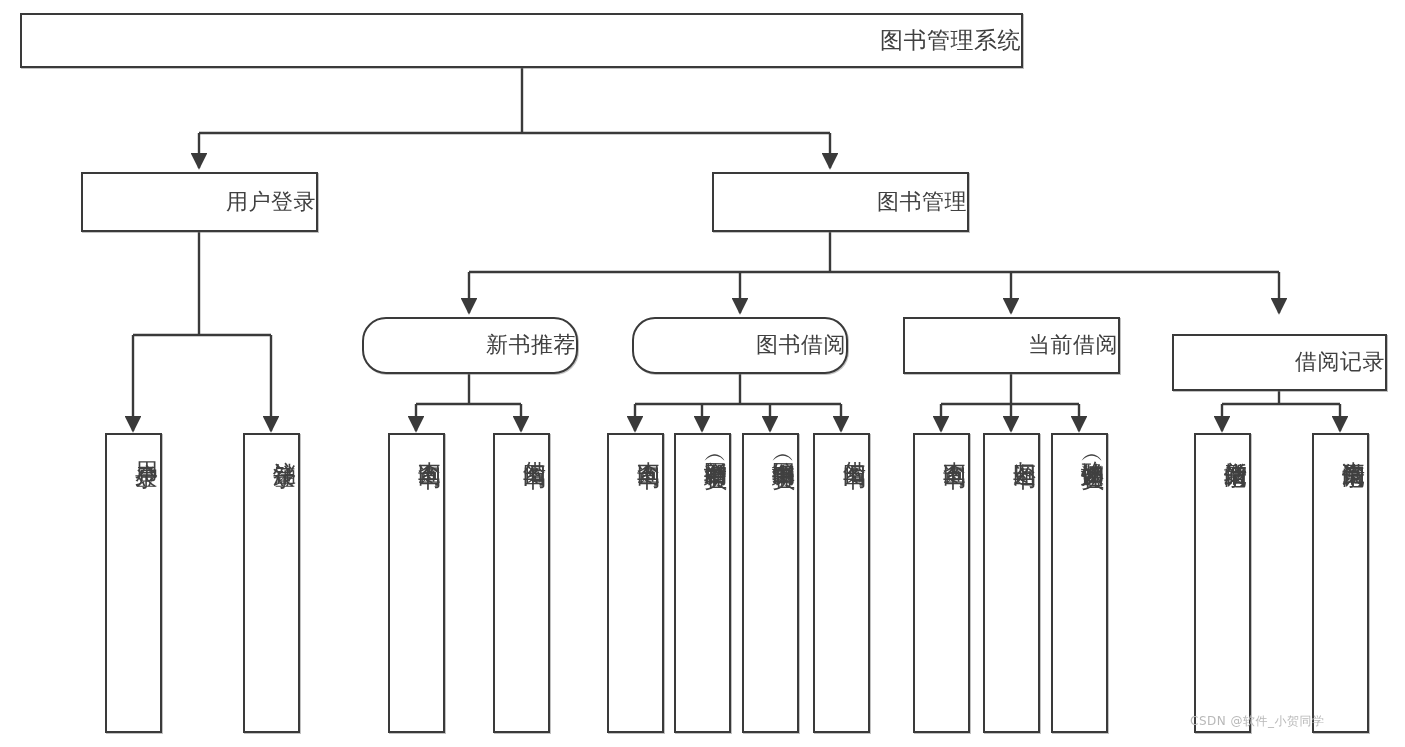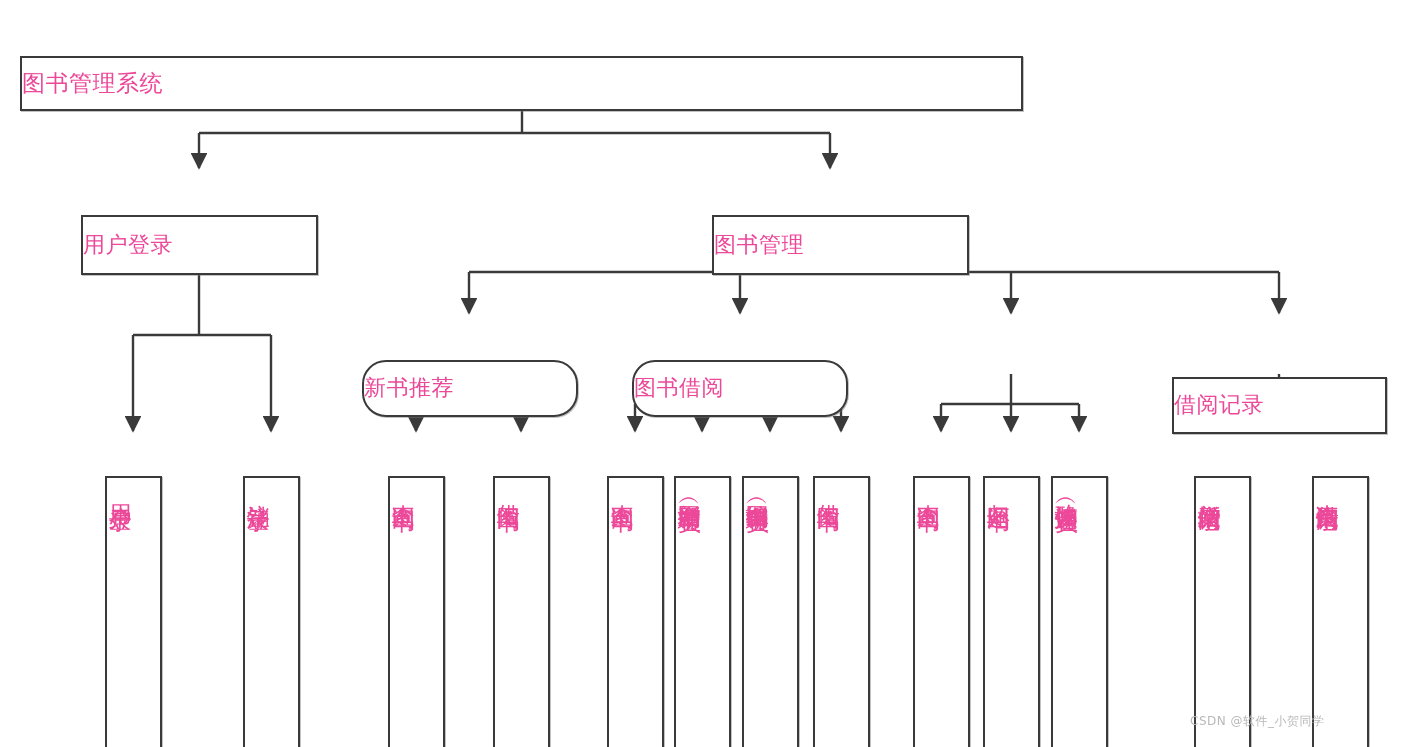--- a/index.html
+++ b/index.html
@@ -20,24 +20,23 @@
     width:1405px;height:747px;
     pointer-events:none;
   }
   .node{
     position:absolute;
     box-sizing:border-box;
     border:2.2px solid #3a3a3a;
     background:#ffffff;
     display:flex;
     align-items:center;
-    justify-content:flex-start;
-    color:#ec4899;
+    justify-content:flex-end;
+    color:#404040;
     box-shadow:1px 1px 0 rgba(120,120,120,0.45);
-    margin-top:43px;
   }
   .node .label{
     display:block;
     text-align:center;
     letter-spacing:0.5px;
   }
   
   .node.h .label{
     font-size:22px;
     line-height:1.1;
@@ -133,20 +132,23 @@
   <div class="node h" style="left:712px;top:172px;width:257px;height:60px;">
     <span class="label">图书管理</span>
   </div>
 
   <div class="node h" style="left:362px;top:317px;width:216px;height:57px;border-radius:24px;">
     <span class="label">新书推荐</span>
   </div>
   <div class="node h" style="left:632px;top:317px;width:216px;height:57px;border-radius:23px;">
     <span class="label">图书借阅</span>
   </div>
+  <div class="node h" style="left:903px;top:317px;width:217px;height:57px;">
+    <span class="label">当前借阅</span>
+  </div>
   <div class="node h" style="left:1172px;top:334px;width:215px;height:57px;">
     <span class="label">借阅记录</span>
   </div>
 
   <div class="node v" style="left:105px;top:433px;width:57px;height:300px;">
     <span class="label">用户登录</span>
   </div>
   <div class="node v" style="left:243px;top:433px;width:57px;height:300px;">
     <span class="label">注销登录</span>
   </div>

